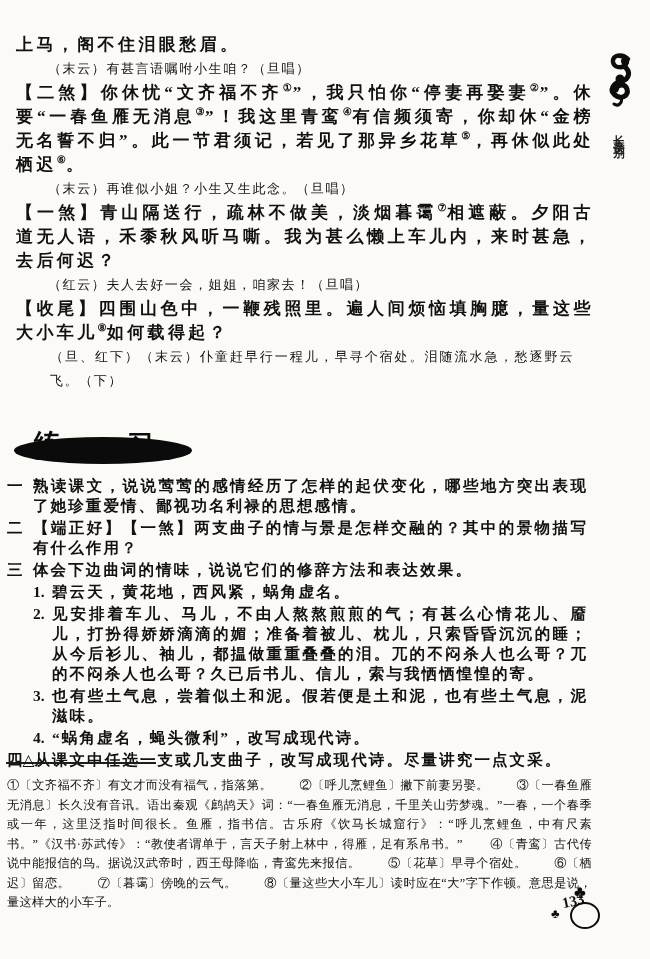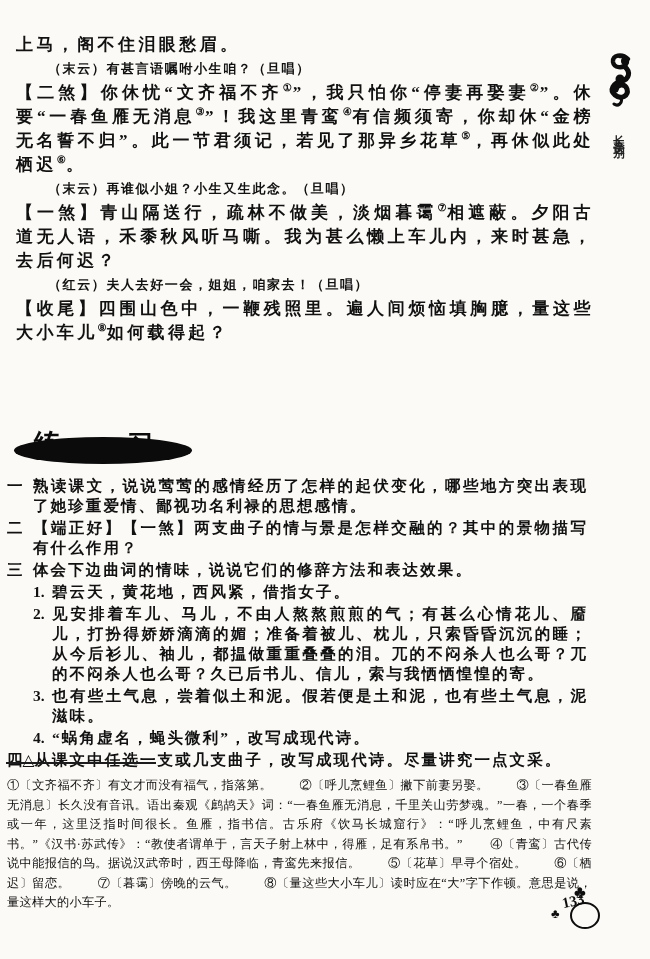--- a/index.html
+++ b/index.html
@@ -9,21 +9,21 @@
     font-family:"Liberation Serif","DejaVu Serif",serif;
   }
   
   .play{position:absolute;top:33px;left:16px;width:578px;}
   .sung{
     font-size:17px;font-weight:700;line-height:24px;letter-spacing:3.4px;
     text-align:justify;margin:0;
   }
   .sung sup{font-size:0.6em;vertical-align:super;line-height:0;letter-spacing:0;}
   .stage{
-    font-size:13px;font-weight:700;line-height:24px;letter-spacing:1.6px;
+    font-size:13px;font-weight:400;line-height:24px;letter-spacing:1.6px;
     margin:0 0 0 32px;
   }
   .stage.exit{margin-left:34px;width:524px;text-align:justify;}
   
   .ex-header{position:absolute;top:426px;left:14px;width:190px;height:40px;}
   .ex-header-text{
     position:absolute;top:0;left:20px;font-size:27px;font-weight:700;
     letter-spacing:66px;white-space:nowrap;color:#0b0b0b;
   }
   .ex-header-ellipse{
@@ -75,20 +75,21 @@
 <body>
 
 <div class="play">
   <p class="sung sup-circ">上马，阁不住泪眼愁眉。</p>
   <p class="stage">（末云）有甚言语嘱咐小生咱？（旦唱）</p>
   <p class="sung sup-circ">【二煞】你休忧“文齐福不齐<sup>①</sup>”，我只怕你“停妻再娶妻<sup>②</sup>”。休要“一春鱼雁无消息<sup>③</sup>”！我这里青鸾<sup>④</sup>有信频须寄，你却休“金榜无名誓不归”。此一节君须记，若见了那异乡花草<sup>⑤</sup>，再休似此处栖迟<sup>⑥</sup>。</p>
   <p class="stage">（末云）再谁似小姐？小生又生此念。（旦唱）</p>
   <p class="sung sup-circ">【一煞】青山隔送行，疏林不做美，淡烟暮霭<sup>⑦</sup>相遮蔽。夕阳古道无人语，禾黍秋风听马嘶。我为甚么懒上车儿内，来时甚急，去后何迟？</p>
   <p class="stage">（红云）夫人去好一会，姐姐，咱家去！（旦唱）</p>
   <p class="sung sup-circ">【收尾】四围山色中，一鞭残照里。遍人间烦恼填胸臆，量这些大小车儿<sup>⑧</sup>如何载得起？</p>
+  <p class="stage exit">（旦、红下）（末云）仆童赶早行一程儿，早寻个宿处。泪随流水急，愁逐野云飞。（下）</p>
 </div>
 
 <div class="ex-header">
   <span class="ex-header-text">练习</span>
   <div class="ex-header-ellipse"></div>
 </div>
 
 <div class="exercises">
   <div class="ex-item">
     <span class="marker">一</span>
@@ -97,21 +98,21 @@
   <div class="ex-item">
     <span class="marker">二</span>
     <span class="txt">【端正好】【一煞】两支曲子的情与景是怎样交融的？其中的景物描写有什么作用？</span>
   </div>
   <div class="ex-item">
     <span class="marker">三</span>
     <span class="txt">体会下边曲词的情味，说说它们的修辞方法和表达效果。</span>
   </div>
   <div class="ex-sub">
     <span class="marker">1.</span>
-    <span class="txt">碧云天，黄花地，西风紧，借指女子。</span>
+    <span class="txt">碧云天，黄花地，西风紧，蜗角虚名。</span>
   </div>
   <div class="ex-sub">
     <span class="marker">2.</span>
     <span class="txt">见安排着车儿、马儿，不由人熬熬煎煎的气；有甚么心情花儿、靥儿，打扮得娇娇滴滴的媚；准备着被儿、枕儿，只索昏昏沉沉的睡；从今后衫儿、袖儿，都揾做重重叠叠的泪。兀的不闷杀人也么哥？兀的不闷杀人也么哥？久已后书儿、信儿，索与我恓恓惶惶的寄。</span>
   </div>
   <div class="ex-sub">
     <span class="marker">3.</span>
     <span class="txt">也有些土气息，尝着似土和泥。假若便是土和泥，也有些土气息，泥滋味。</span>
   </div>
   <div class="ex-sub">

